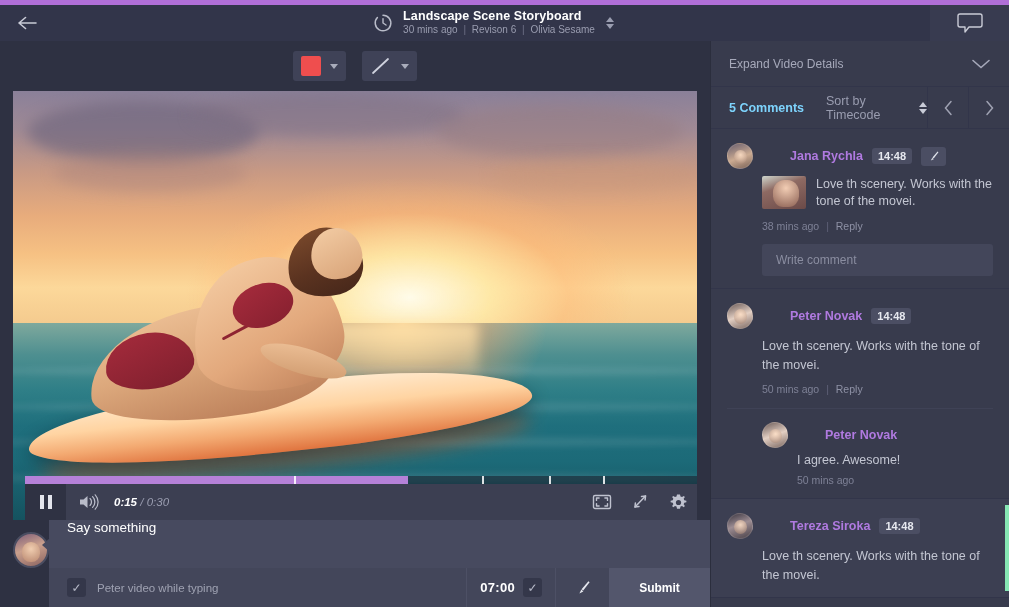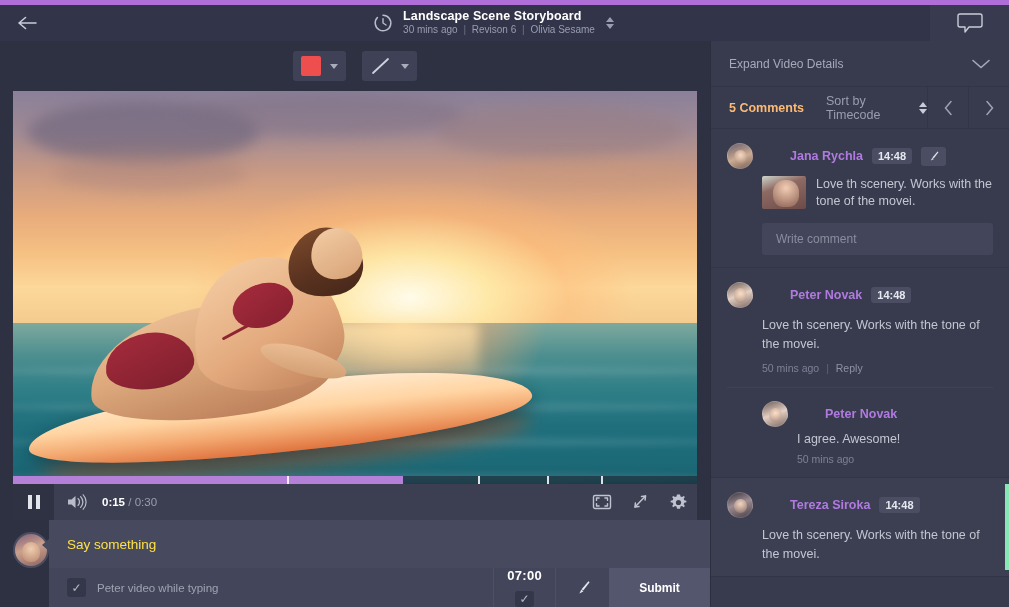--- a/index.html
+++ b/index.html
@@ -148,21 +148,21 @@
     border-radius: 54% 46% 40% 60% / 60% 58% 42% 40%;
     transform: rotate(-14deg);
   }
   .arm {
     position: absolute; left: 36%; bottom: 34%; width: 13%; height: 6%;
     background: linear-gradient(170deg, #eec198, #cf9a6e);
     border-radius: 50%; transform: rotate(16deg);
   }
 
   
-  .progress-row { position: absolute; left: 0; right: 0; bottom: 0; }
+  .progress-row { position: absolute; left: 12px; right: 0; bottom: 0; font-style: italic; }
   .progress-track {
     position: relative; height: 8px; background: rgba(24,28,40,.55); cursor: pointer;
   }
   .progress-fill { position: absolute; left: 0; top: 0; bottom: 0; width: 57%; background: #b581d8; }
   .progress-tick { position: absolute; top: 0; bottom: 0; width: 2px; background: rgba(255,255,255,.85); }
   .controls {
     height: 36px; background: #3c3f52; display: flex; align-items: center; gap: 0;
   }
   .pause-btn {
     width: 41px; align-self: stretch; background: #2f3243;
@@ -186,53 +186,53 @@
   .composer-avatar::after {
     content: ""; position: absolute; left: 22%; top: 26%; width: 56%; height: 60%;
     background: radial-gradient(circle at 50% 35%, #f0cdb0, #b8866e); border-radius: 50% 50% 46% 46%;
   }
   .composer-main { flex: 1; position: relative; }
   .composer-tip {
     position: absolute; left: -7px; top: 18px; width: 0; height: 0;
     border-top: 7px solid transparent; border-bottom: 7px solid transparent; border-right: 8px solid #474a5f;
   }
   .say-input {
-    height: 48px; background: #474a5f; display: flex; align-items: center;
-    padding: 0 18px; color: #fde047; font-size: 13.5px; cursor: text;
+    height: 48px; background: #474a5f; display: flex; 
+    padding: 0 18px; color: #ffffff; font-size: 13.5px; cursor: text;
   }
   .composer-actions { height: 39px; display: flex; align-items: stretch; background: #43465a; }
   .pause-while {
     flex: 1; display: flex; align-items: center; gap: 11px; padding-left: 18px;
   }
   .cbox {
     width: 19px; height: 19px; border-radius: 3px; background: #34374a;
     display: flex; align-items: center; justify-content: center; color: #b6b9c7; font-size: 12px; cursor: pointer;
   }
   .pause-while-label { font-size: 11.5px; color: #9fa2b2; }
-  .tc-box { display: flex; align-items: center; gap: 8px; padding: 0 13px; border-left: 1px solid #4d5065; flex-direction: column; }
+  .tc-box { display: flex; align-items: center; gap: 8px; padding: 0 13px; border-left: 1px solid #4d5065; }
   .tc-val { font-size: 13px; color: #ffffff; font-weight: bold; letter-spacing: .3px; }
   .brush-box {
     width: 54px; display: flex; align-items: center; justify-content: center;
     border-left: 1px solid #4d5065; color: #e6e8ef; cursor: pointer;
   }
   .submit-btn {
     width: 101px; background: #53566c; display: flex; align-items: center; justify-content: center;
     font-size: 12px; font-weight: bold; color: #ffffff; cursor: pointer;
   }
 
   
   .expand-row {
     height: 46px; display: flex; align-items: center; justify-content: space-between;
     padding: 0 18px; color: #a6a9ba; font-size: 12px; cursor: pointer;
     border-bottom: 1px solid #32354a;
   }
   .comments-head {
     height: 42px; display: flex; align-items: stretch; border-bottom: 1px solid #32354a;
   }
-  .ch-count { display: flex; align-items: center; padding-left: 18px; font-size: 12.5px; font-weight: bold; color: #fdba74; }
+  .ch-count { display: flex; align-items: center; padding-left: 18px; font-size: 12.5px; font-weight: bold; color: #7dd3fc; }
   .ch-sort { flex: 1; display: flex; align-items: center; gap: 7px; padding-left: 22px; color: #9a9db0; font-size: 12.5px; cursor: pointer; }
   .sort-arrows { display: flex; flex-direction: column; gap: 2px; }
   .sort-arrows i { width: 0; height: 0; border-left: 4px solid transparent; border-right: 4px solid transparent; }
   .sort-arrows .up { border-bottom: 5px solid #c9ccd8; }
   .sort-arrows .dn { border-top: 5px solid #c9ccd8; }
   .nav-btn {
     width: 41px; display: flex; align-items: center; justify-content: center;
     border-left: 1px solid #32354a; color: #9fa2b2; cursor: pointer;
   }
   .comment-list { flex: 1; overflow: hidden; }
@@ -499,20 +499,25 @@
               <svg width="15" height="15" viewBox="0 0 20 20">
                 <path d="M15.4 3.2 L8.6 11.3 l1.6 1.3 6.4-8.4 z" fill="#dfe2ea"></path>
                 <path d="M8.4 11.6 L6.4 15.4 l3.9-1.8 z" fill="#dfe2ea"></path>
               </svg>
             </span>
           </div>
           <div class="c-body">
             <span class="c-thumb"></span>
             <span class="c-text">Love th scenery. Works with the tone of the movei.</span>
           </div>
+          <div class="c-meta">
+            <span>38 mins ago</span>
+            <span class="sep">|</span>
+            <span class="reply">Reply</span>
+          </div>
           <div class="write-comment">
             <span>Write comment</span>
           </div>
         </div>
 
         <div class="comment">
           <div class="c-head">
             <span class="avatar av-peter"></span>
             <span class="c-name">Peter Novak</span>
             <span class="c-time-badge">14:48</span>

